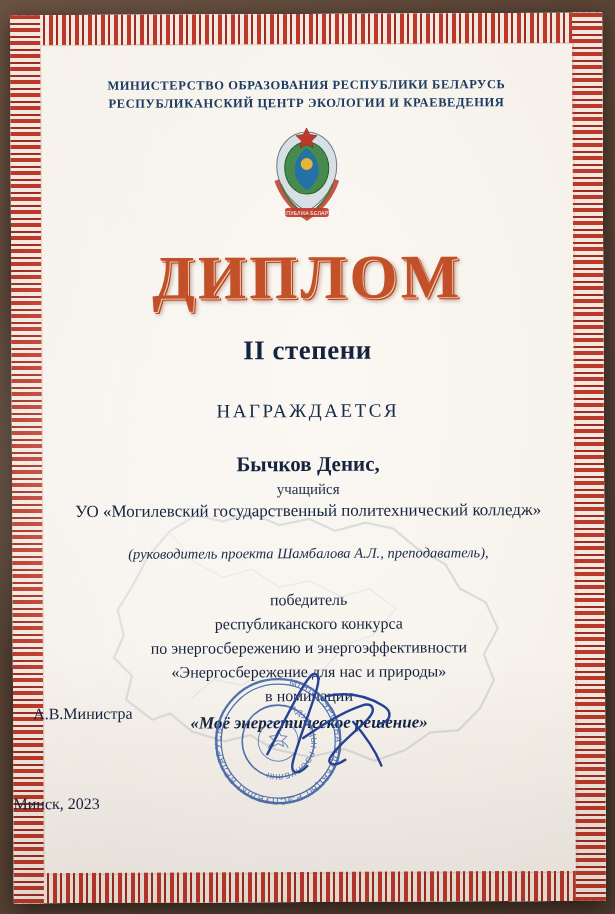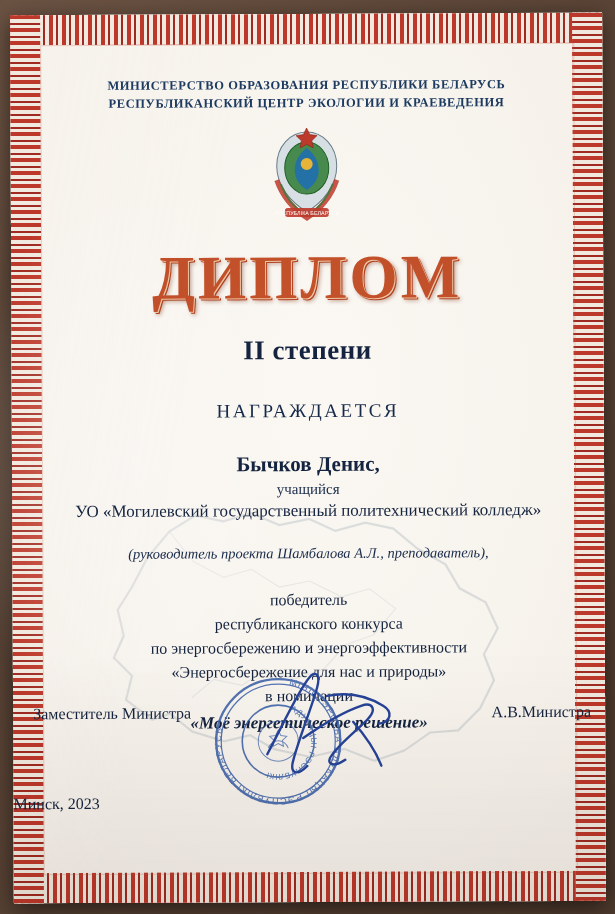--- a/index.html
+++ b/index.html
@@ -339,19 +339,18 @@
     <svg class="ink-signature" viewBox="0 0 150 130">
       <g fill="none" stroke="#27449b" stroke-width="2.4" stroke-linecap="round">
         <path d="M10,92 C30,54 42,28 52,16 C58,8 64,12 60,26 C55,44 42,76 36,98 C32,112 40,114 50,104"></path>
         <path d="M46,76 C66,62 86,50 104,44 C116,40 120,48 110,58 C98,70 82,82 74,94 C68,102 76,106 88,98"></path>
         <path d="M70,34 C90,30 110,34 126,44 C136,50 134,60 122,62"></path>
         <path d="M96,60 C108,74 118,88 124,104"></path>
       </g>
     </svg>
 
     <div class="sign-row">
-      <span>Заместитель Министра</span>
       <span>А.В.Министра</span>
     </div>
 
     <div class="city-year">Минск, 2023</div>
   </div>
 </div>
 
 </body></html>

